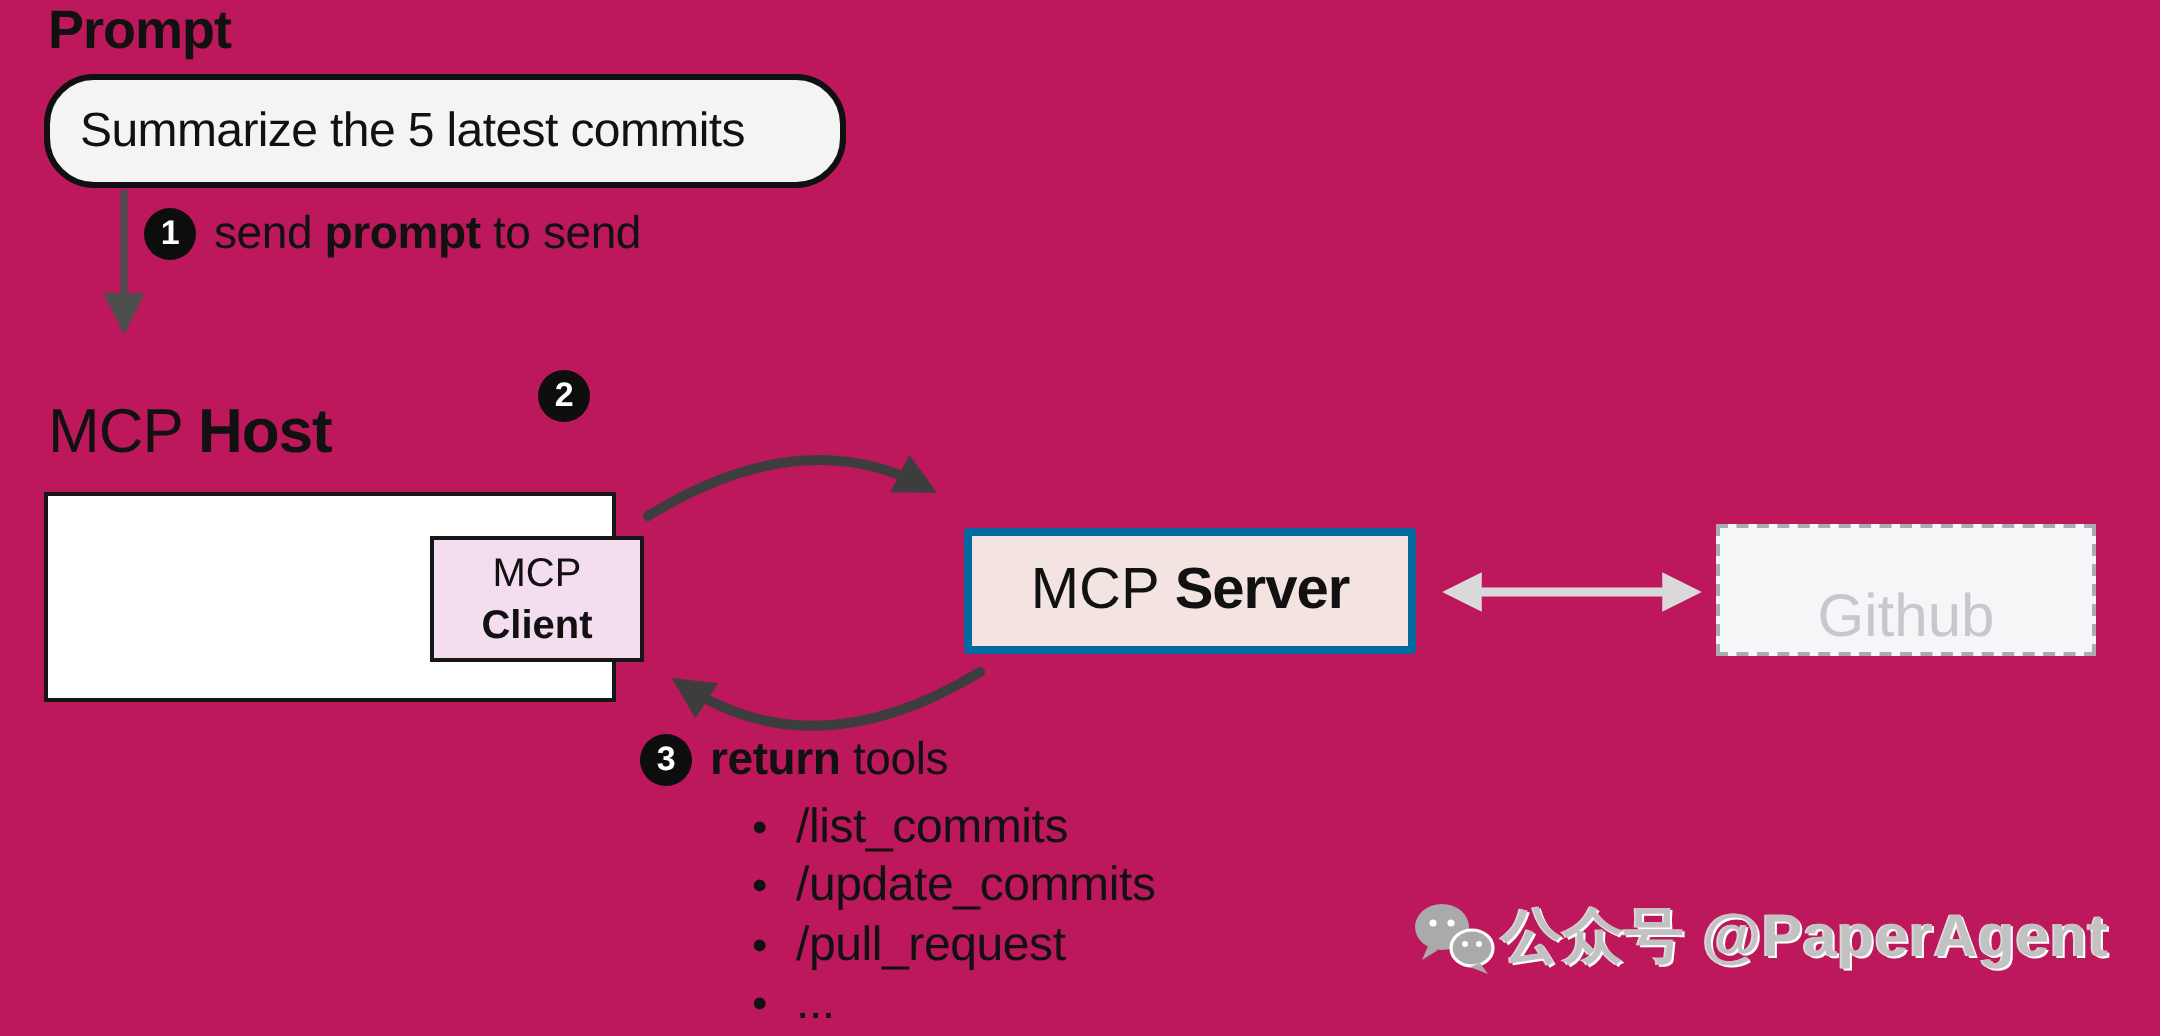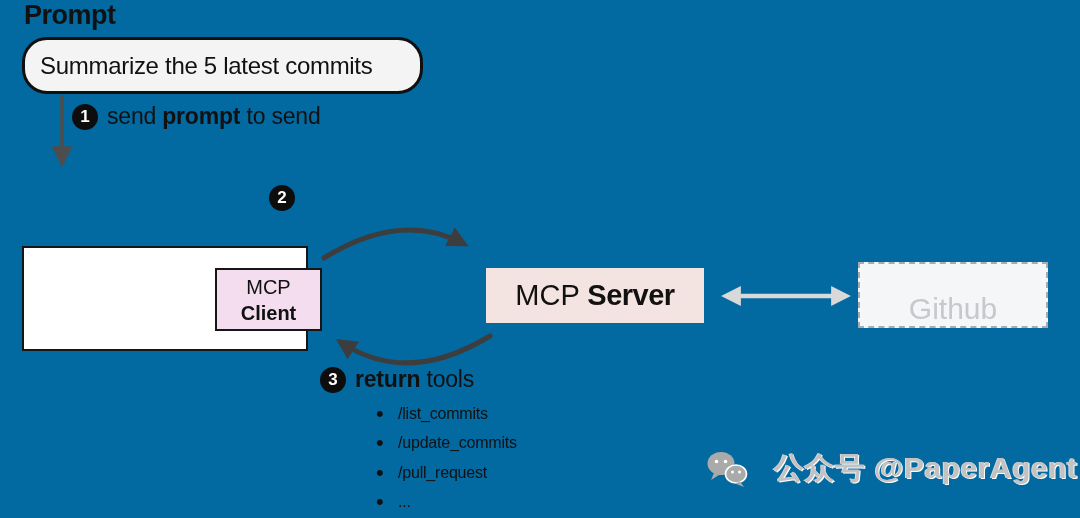--- a/index.html
+++ b/index.html
@@ -3,21 +3,21 @@
 <meta charset="utf-8">
 <style>
   * { margin: 0; padding: 0; box-sizing: border-box; }
   html, body { background: #ffffff; }
   body { font-family: "Liberation Sans", "DejaVu Sans", sans-serif; color: #111; }
 
   #canvas {
     position: relative;
     width: 1080px;
     height: 518px;
-    background: #0369a1;
+    background: #be185d;
     overflow: hidden;
   }
 
   .abs { position: absolute; }
 
   #arrow-layer {
     position: absolute;
     left: 0; top: 0;
     width: 1080px; height: 518px;
     pointer-events: none;
@@ -123,21 +123,21 @@
     align-items: flex-end;
     justify-content: center;
     font-size: 30px;
     color: #c6c8cc;
     z-index: 2;
   }
 
   .tools-list {
     left: 374px; top: 399px;
     list-style: none;
-    font-size: 16px;
+    font-size: 24px;
     letter-spacing: -0.2px;
     z-index: 2;
   }
   .tools-list li {
     position: relative;
     padding-left: 24px;
     height: 29.5px;
     display: flex;
     align-items: center;
   }
@@ -145,21 +145,21 @@
     content: "•";
     position: absolute;
     left: 2px;
     font-size: 22px;
   }
 
   .watermark {
     left: 704px; top: 448px;
     display: flex;
     align-items: center;
-    gap: 24px;
+    gap: 1px;
     z-index: 5;
   }
   .watermark-text {
     font-size: 30px;
     font-weight: 700;
     color: #c2c2c2;
     letter-spacing: 0.5px;
     text-shadow: 1px 1px 0 #ffffff, -1px 0 0 #d8d8d8;
     white-space: nowrap;
   }
@@ -195,20 +195,21 @@
 
   <div class="abs prompt-box">
     <span>Summarize the 5 latest commits</span>
   </div>
 
   <div class="abs step step-1">
     <span class="badge">1</span>
     <span><span>send </span><b>prompt</b><span> to send</span></span>
   </div>
 
+  <div class="abs host-label"><span>MCP </span><b>Host</b></div>
 
   <div class="abs host-box"></div>
 
   <div class="abs client-box">
     <span class="line1">MCP</span>
     <span class="line2">Client</span>
   </div>
 
   <div class="abs step step-2">
     <span class="badge">2</span>

